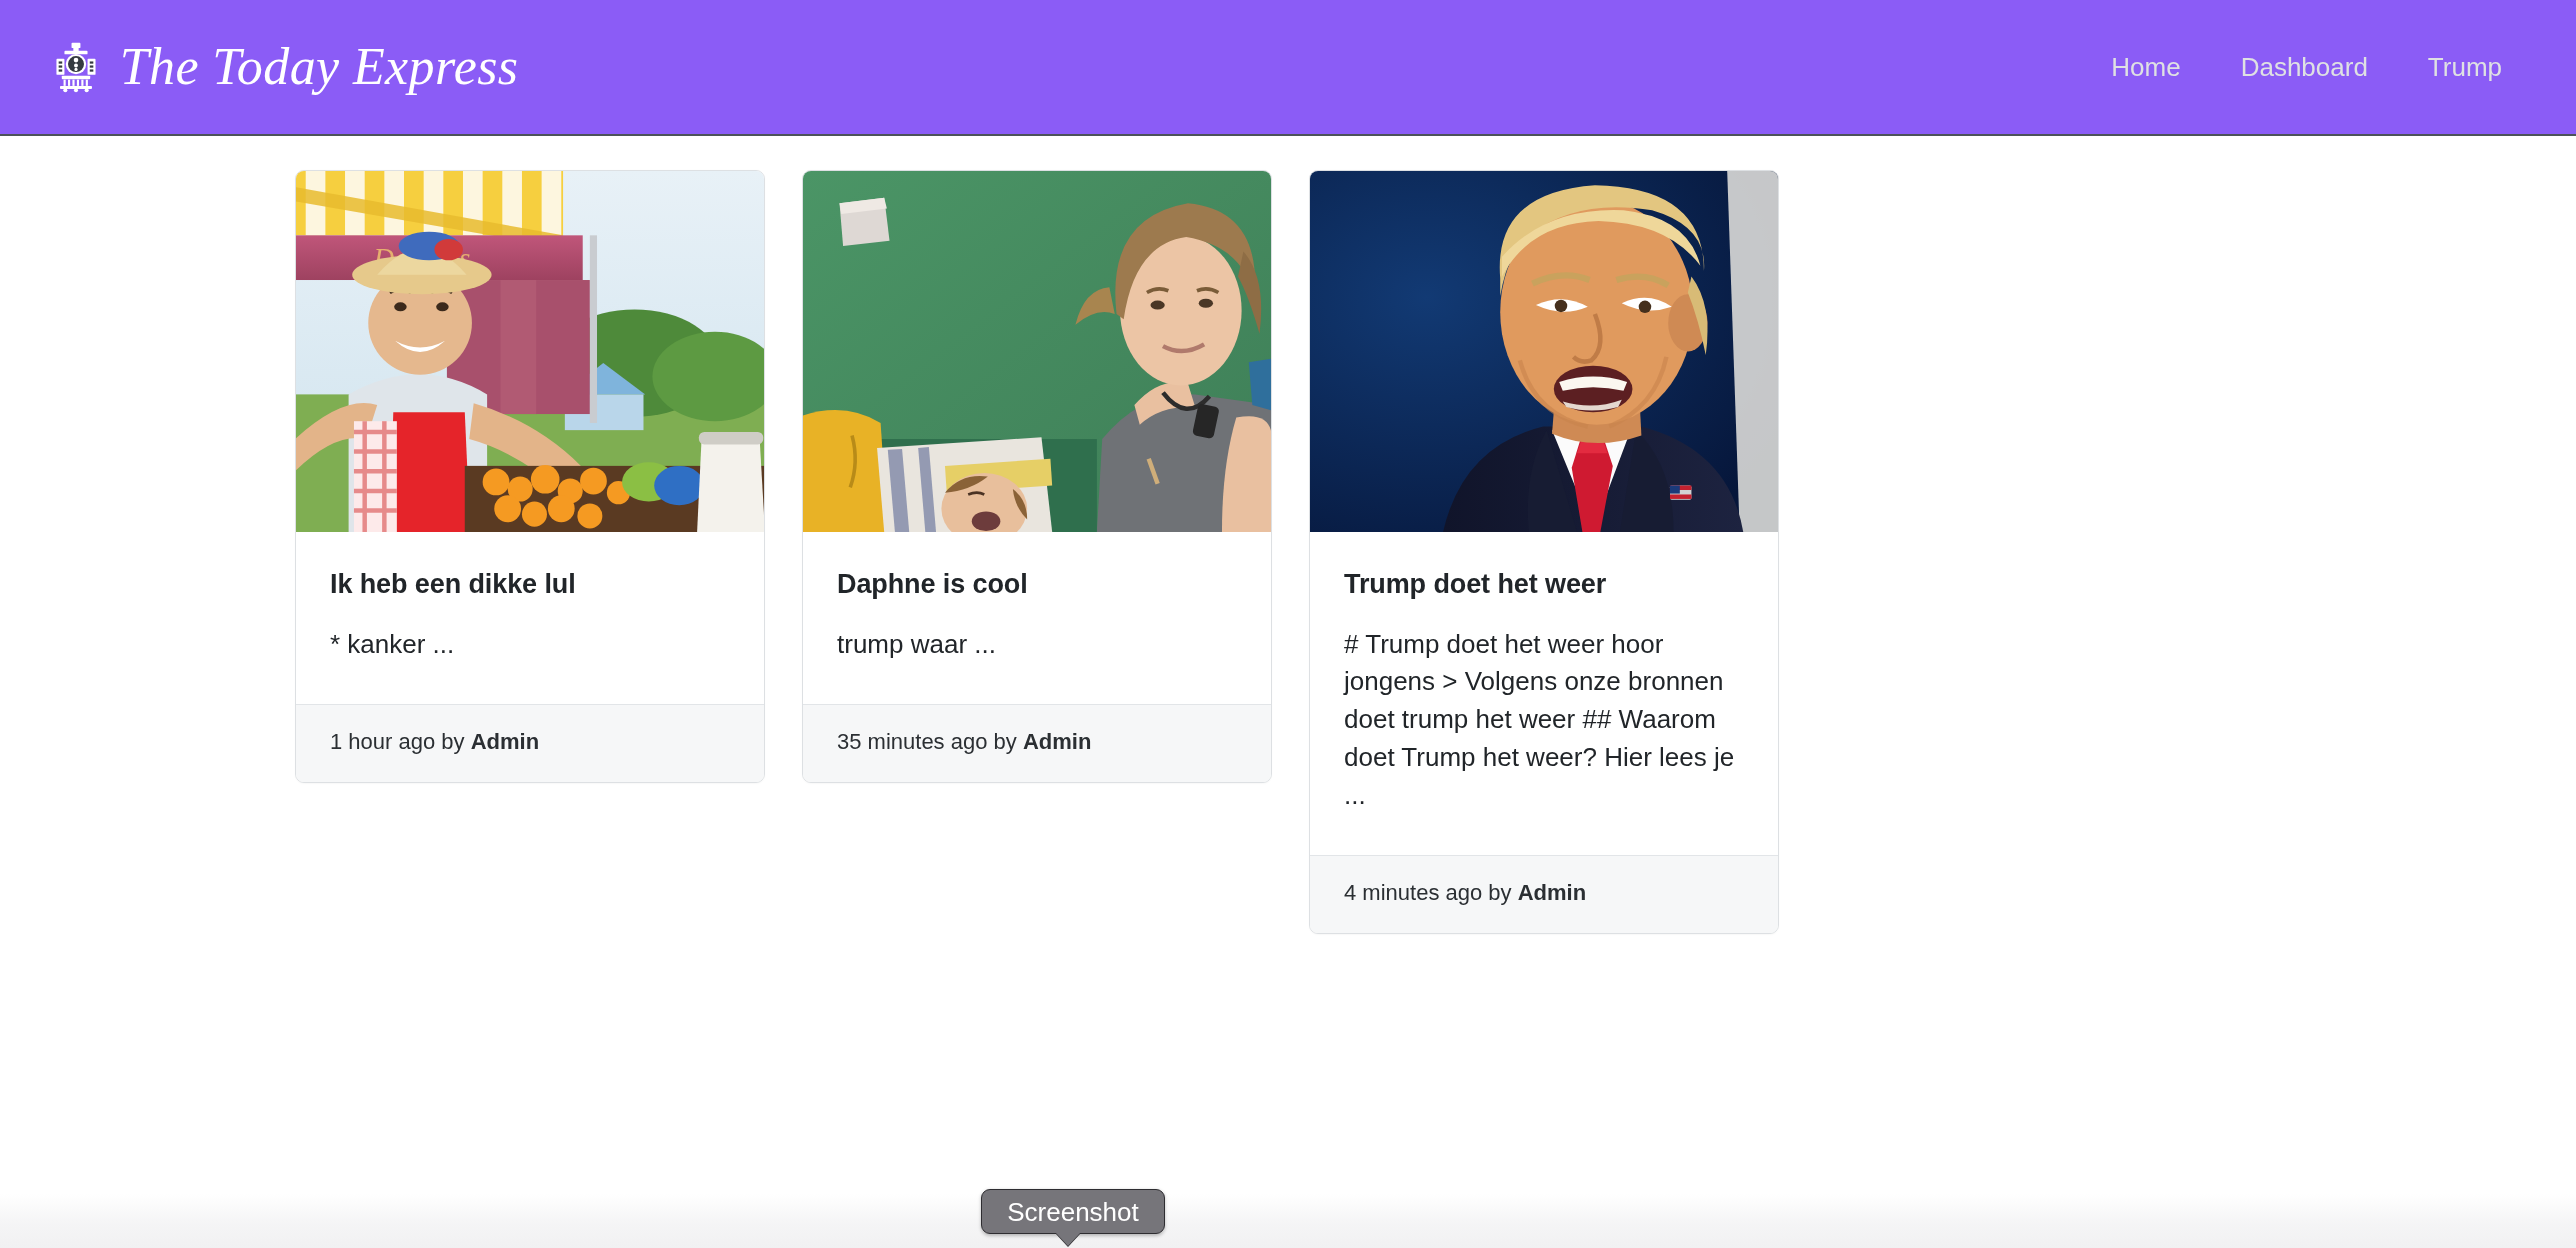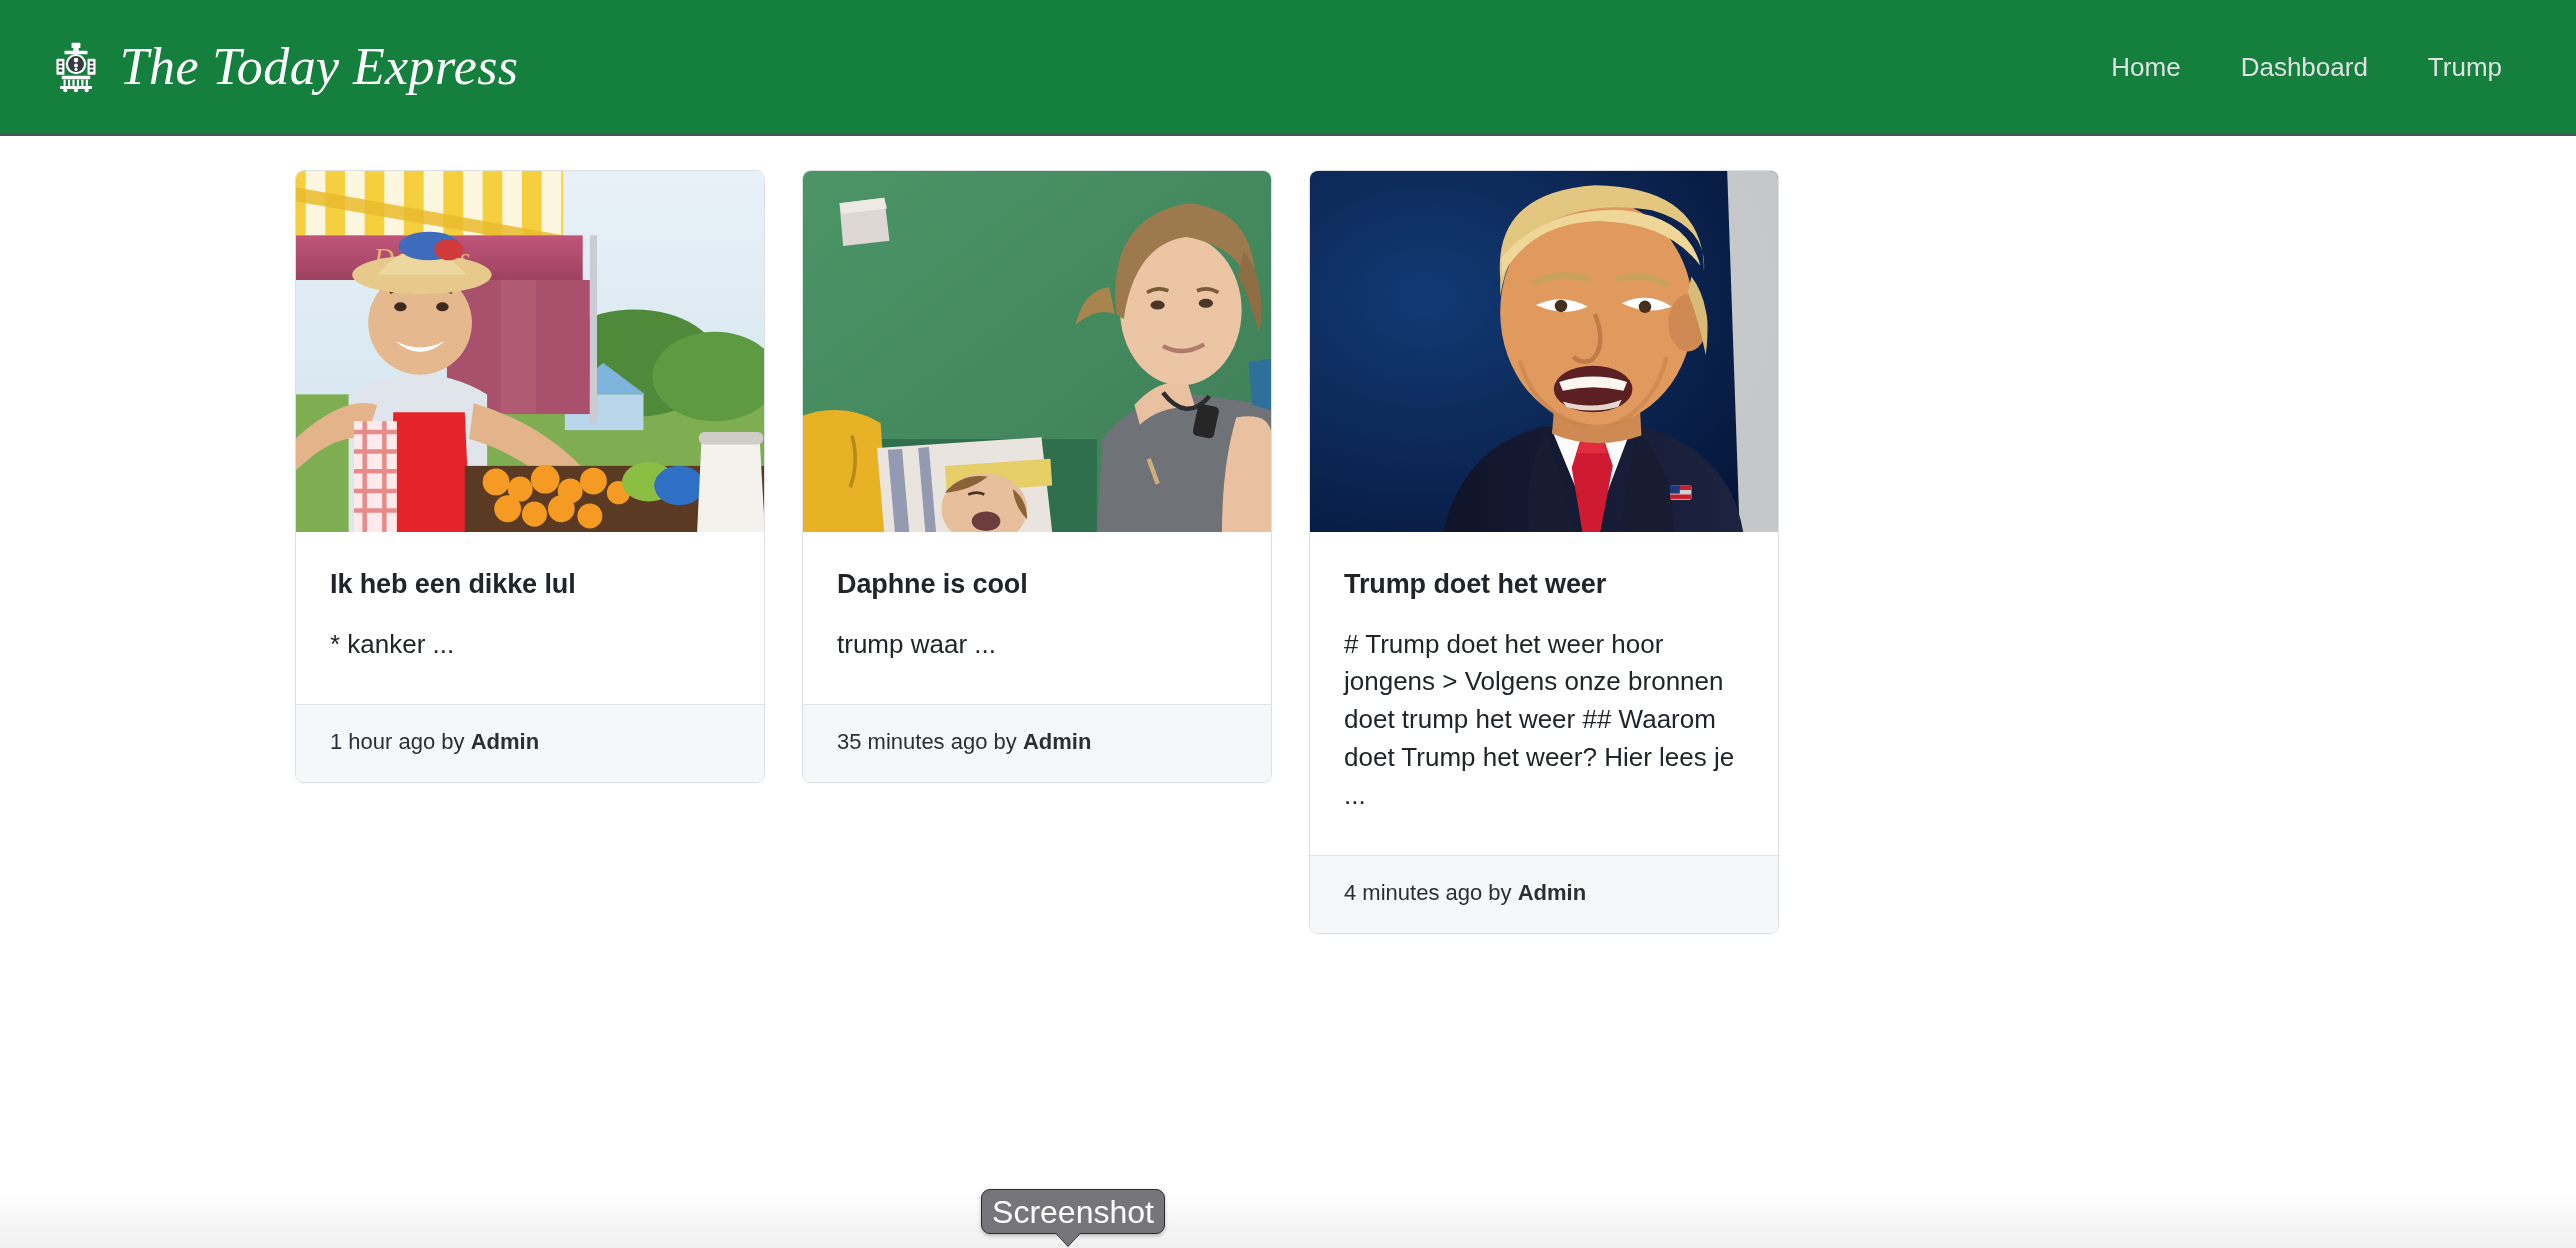--- a/index.html
+++ b/index.html
@@ -11,21 +11,21 @@
     background: #ffffff;
     font-family: "Liberation Sans", sans-serif;
   }
 
   
   .navbar {
     position: absolute;
     top: 0; left: 0;
     width: 2576px;
     height: 136px;
-    background: #15803d;
+    background: #8b5cf6;
     border-bottom: 2.7px solid #4c5259;
     display: flex;
     align-items: center;
     justify-content: space-between;
     padding: 0 47px 0 52px;
   }
 
   .brand {
     display: flex;
     align-items: center;
@@ -160,21 +160,21 @@
     border: 1.8px solid #2e2d31;
     border-radius: 9px;
     display: flex;
     align-items: center;
     justify-content: center;
     box-shadow: 0 1.8px 3.6px rgba(0,0,0,0.25);
   }
 
   .tooltip-label {
     color: #ffffff;
-    font-size: 32px;
+    font-size: 26px;
     line-height: 1;
     white-space: nowrap;
   }
 
   .tooltip-arrow {
     position: absolute;
     left: 1055px;
     top: 1232px;
     width: 0; height: 0;
     border-left: 13.4px solid transparent;

